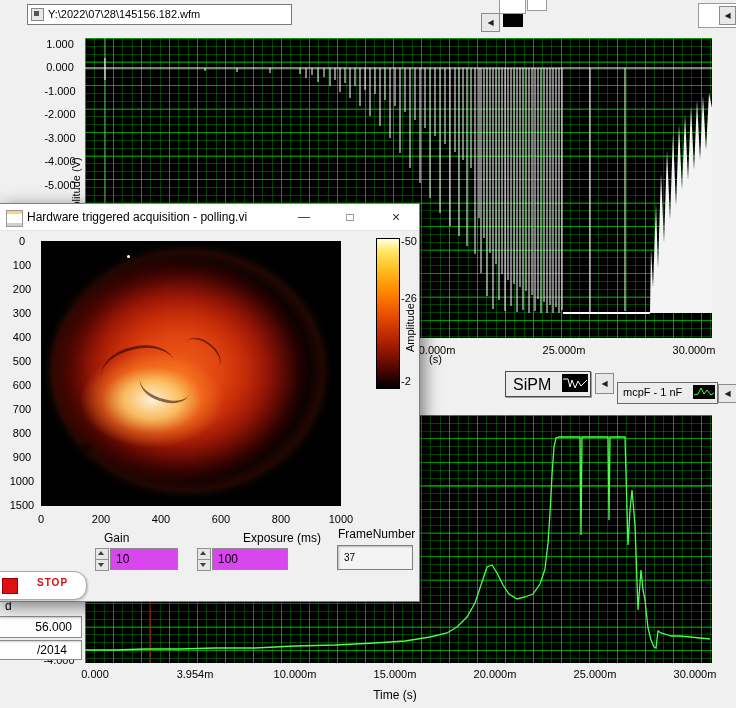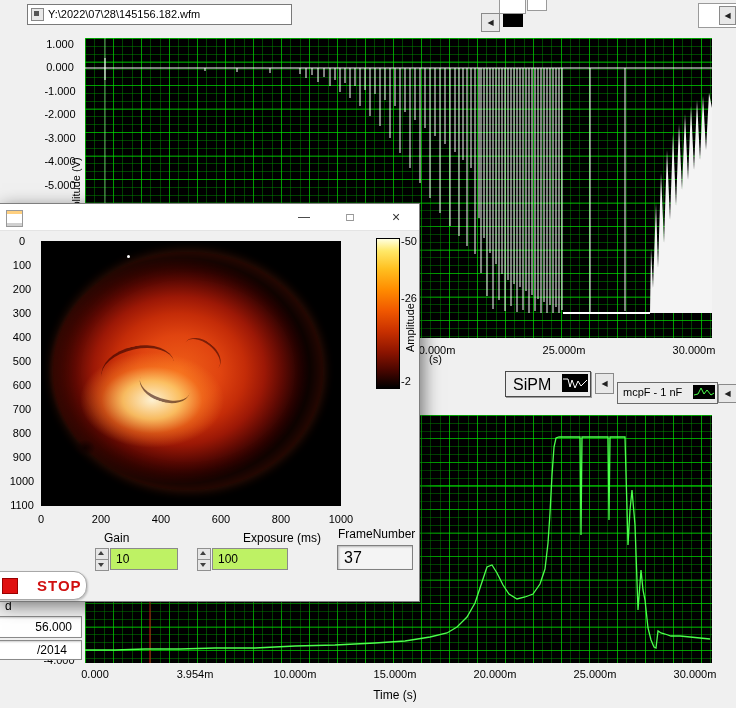--- a/index.html
+++ b/index.html
@@ -46,26 +46,26 @@
   .ramp{position:absolute;left:377px;top:34px;width:22px;height:149px;border:1px solid #000;
     background:linear-gradient(to bottom,#ffffe0 0%,#ffe868 8%,#ffc020 20%,#ff8c00 34%,#f05800 48%,#c83000 62%,#8c1400 76%,#4a0600 88%,#000 100%);}
 
   .ctl-label{position:absolute;font-size:12px;color:#000;white-space:nowrap;}
   .spin{position:absolute;width:14px;height:23px;}
   .spin .up,.spin .dn{position:absolute;left:0;width:12px;height:10px;background:#e6e6e6;border:1px solid #909090;}
   .spin .up{top:0;}
   .spin .dn{top:11px;}
   .spin .up::after{content:"";position:absolute;left:2px;top:2px;border-left:3px solid transparent;border-right:3px solid transparent;border-bottom:4px solid #404040;}
   .spin .dn::after{content:"";position:absolute;left:2px;top:3px;border-left:3px solid transparent;border-right:3px solid transparent;border-top:4px solid #404040;}
-  .numfield{position:absolute;background:#bef264;border:1px solid #8a8a8a;font-size:12px;line-height:20px;padding-left:5px;box-sizing:border-box;}
-  .indfield{position:absolute;background:#f4f4f4;border:1px solid #808080;box-shadow:inset 1px 1px 2px rgba(0,0,0,0.25);font-size:16px;line-height:23px;padding-left:6px;box-sizing:border-box;}
+  .numfield{position:absolute;background:#d946ef;border:1px solid #8a8a8a;font-size:12px;line-height:20px;padding-left:5px;box-sizing:border-box;}
+  .indfield{position:absolute;background:#f4f4f4;border:1px solid #808080;box-shadow:inset 1px 1px 2px rgba(0,0,0,0.25);font-size:10px;line-height:23px;padding-left:6px;box-sizing:border-box;}
 
   .stop-btn{position:absolute;background:#fff;border:1px solid #a8a8a8;border-radius:13px;box-shadow:1px 1px 2px rgba(0,0,0,0.2);}
   .stop-square{position:absolute;left:20px;top:6px;width:14px;height:14px;background:#e01010;border:1px solid #990000;}
-  .stop-text{position:absolute;left:55px;top:5px;font-size:15px;font-weight:bold;color:#d01010;letter-spacing:1px;}
+  .stop-text{position:absolute;left:55px;top:5px;font-size:10px;font-weight:bold;color:#d01010;letter-spacing:1px;}
 
   .path-glyph{position:absolute;left:3px;top:3px;width:11px;height:11px;border:1px solid #888;background:#e8e8e8;}
   .path-glyph::after{content:"";position:absolute;left:2px;top:2px;width:5px;height:5px;background:#555;}
 
   .rot{position:absolute;transform:rotate(-90deg);transform-origin:0 0;font-size:11px;white-space:nowrap;color:#000;}
 </style>
 </head>
 <body>
 
 <div id="screen">
@@ -218,37 +218,38 @@
     <span class="tick center" style="left:363px;top:688px;width:64px;font-size:12px;">Time (s)</span>
 
     <span style="position:absolute;left:5px;top:599px;font-size:12px;">d</span>
     <div class="readout" style="left:-30px;top:616px;width:112px;height:22px;line-height:20px;"><span>56.000</span></div>
     <div class="readout" style="left:-30px;top:640px;width:112px;height:20px;line-height:18px;padding-right:14px;"><span>/2014</span></div>
   </div>
 
   <div class="popup">
     <div class="titlebar">
       <span class="vi-icon"></span>
+      <span class="title-text">Hardware triggered acquisition - polling.vi</span>
       <span class="win-btn" style="right:92px;">—</span>
       <span class="win-btn" style="right:46px;">□</span>
       <span class="win-btn" style="right:0;font-size:14px;">×</span>
     </div>
 
     <span class="tick right" style="left:8px;top:31px;width:30px;">0</span>
     <span class="tick right" style="left:8px;top:55px;width:30px;">100</span>
     <span class="tick right" style="left:8px;top:79px;width:30px;">200</span>
     <span class="tick right" style="left:8px;top:103px;width:30px;">300</span>
     <span class="tick right" style="left:8px;top:127px;width:30px;">400</span>
     <span class="tick right" style="left:8px;top:151px;width:30px;">500</span>
     <span class="tick right" style="left:8px;top:175px;width:30px;">600</span>
     <span class="tick right" style="left:8px;top:199px;width:30px;">700</span>
     <span class="tick right" style="left:8px;top:223px;width:30px;">800</span>
     <span class="tick right" style="left:8px;top:247px;width:30px;">900</span>
     <span class="tick right" style="left:8px;top:271px;width:30px;">1000</span>
-    <span class="tick right" style="left:8px;top:295px;width:30px;">1100</span>
+    <span class="tick right" style="left:8px;top:295px;width:30px;">1500</span>
 
     <div class="img-plot">
       <div class="plasma-body"></div>
       <div class="plasma-ring"></div>
       <div class="art" style="left:60px;top:105px;width:74px;height:44px;border-top:3px solid rgba(45,0,0,0.6);transform:rotate(-12deg);"></div>
       <div class="art" style="left:98px;top:128px;width:52px;height:30px;border-bottom:3px solid rgba(40,0,0,0.55);transform:rotate(18deg);"></div>
       <div class="art" style="left:140px;top:100px;width:42px;height:26px;border-top:2px solid rgba(45,0,0,0.55);transform:rotate(38deg);"></div>
       <div class="art" style="left:30px;top:196px;width:28px;height:22px;background:radial-gradient(closest-side,rgba(15,0,0,0.9),rgba(15,0,0,0) 75%);"></div>
       <div style="position:absolute;left:86px;top:14px;width:3px;height:3px;background:#fff;border-radius:50%;"></div>
     </div>

